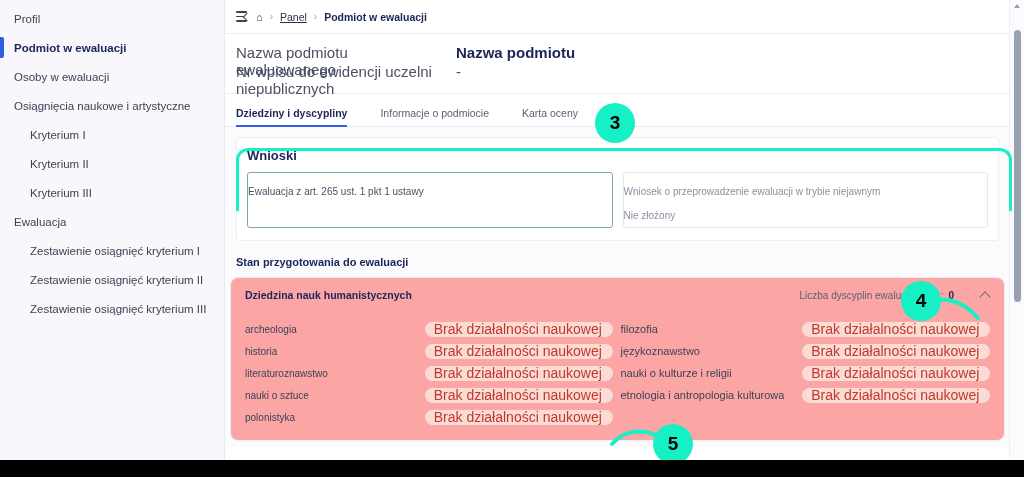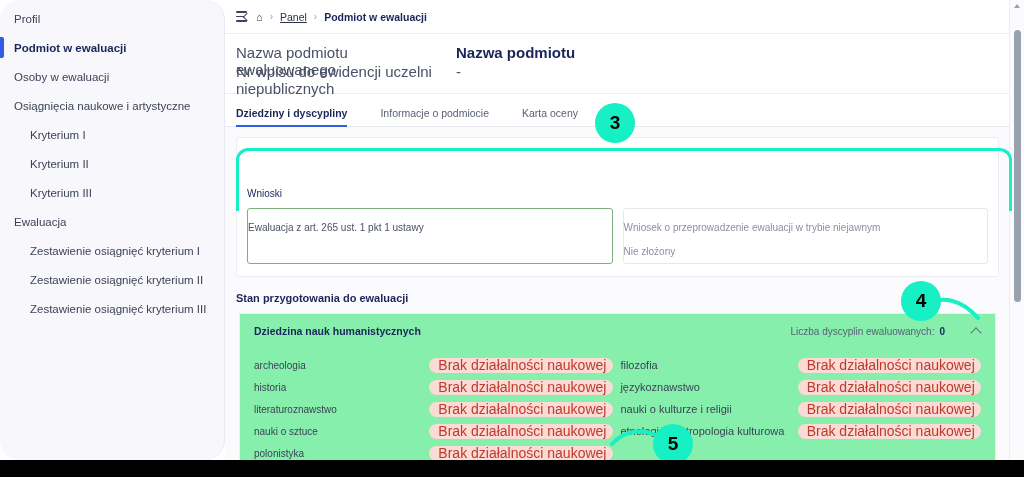--- a/index.html
+++ b/index.html
@@ -8,21 +8,21 @@
     background:#ffffff;
     font-family:"Liberation Sans","DejaVu Sans",sans-serif;
     -webkit-font-smoothing:antialiased;
   }
   .app{position:relative;width:1024px;height:477px;overflow:hidden;background:#fff;}
 
   
   .sidebar{
     position:absolute;left:0;top:0;width:225px;height:460px;
     background:#f8f8fc;border-right:1px solid #e8e8f0;
-    box-sizing:border-box;padding-top:4px;border-radius:20px;
+    box-sizing:border-box;padding-top:4px;
   }
   .nav-item{
     position:relative;height:29px;display:flex;align-items:center;
     padding-left:14px;font-size:11.5px;color:#3c4257;white-space:nowrap;
   }
   .nav-item.sub{padding-left:30px;color:#3c4257;}
   .nav-item.active{color:#1b2559;font-weight:600;}
   .nav-item.active .active-bar{
     position:absolute;left:0;top:4px;width:4px;height:21px;
     background:#2f5fe0;border-radius:0 2px 2px 0;
@@ -78,35 +78,35 @@
   
   .content{
     background:#fbfbfe;padding:10px 0 0 0;min-height:310px;position:relative;
   }
 
   
   .card{
     margin:0 11px;background:#ffffff;border:1px solid #edeef4;border-radius:3px;
     padding:10px 10px 12px 10px;box-sizing:border-box;
   }
-  .card-title{font-size:10px;font-weight:400;color:#1b2559;margin-bottom:9px;margin-top:40px;}
+  .card-title{font-size:13px;font-weight:700;color:#1b2559;margin-bottom:9px;}
   .wnioski-boxes{display:flex;gap:10px;}
   .wbox{
     flex:1;height:56px;border-radius:3px;box-sizing:border-box;
     display:flex;flex-direction:column;align-items:flex-start;padding-top:13px;
     font-size:10px;color:#4a5166;
   }
   .wbox.active{border:1px solid #7fae7f;}
   .wbox.inactive{border:1px solid #e6e7ef;color:#8a90a3;}
   .wbox .sub{margin-top:13px;color:#8a90a3;}
 
   
   .section-title{font-size:11px;font-weight:700;color:#1b2559;margin:15px 0 9px 11px;}
   .panel{
-    margin:0 14px;background:#86efac;border:1px solid #edeef4;border-radius:0;
+    margin:0 5px;background:#fca5a5;border:1px solid #edeef4;border-radius:8px;
     box-sizing:border-box;
   }
   .panel-head{
     display:flex;align-items:center;height:34px;padding:0 12px 0 14px;
   }
   .panel-head .dom{font-size:10.5px;font-weight:700;color:#1b2559;flex:0 0 auto;}
   .panel-head .count{
     margin-left:auto;margin-right:24px;font-size:10px;color:#5a6075;white-space:nowrap;
   }
   .panel-head .count b{color:#1b2559;font-weight:700;margin-left:5px;}

